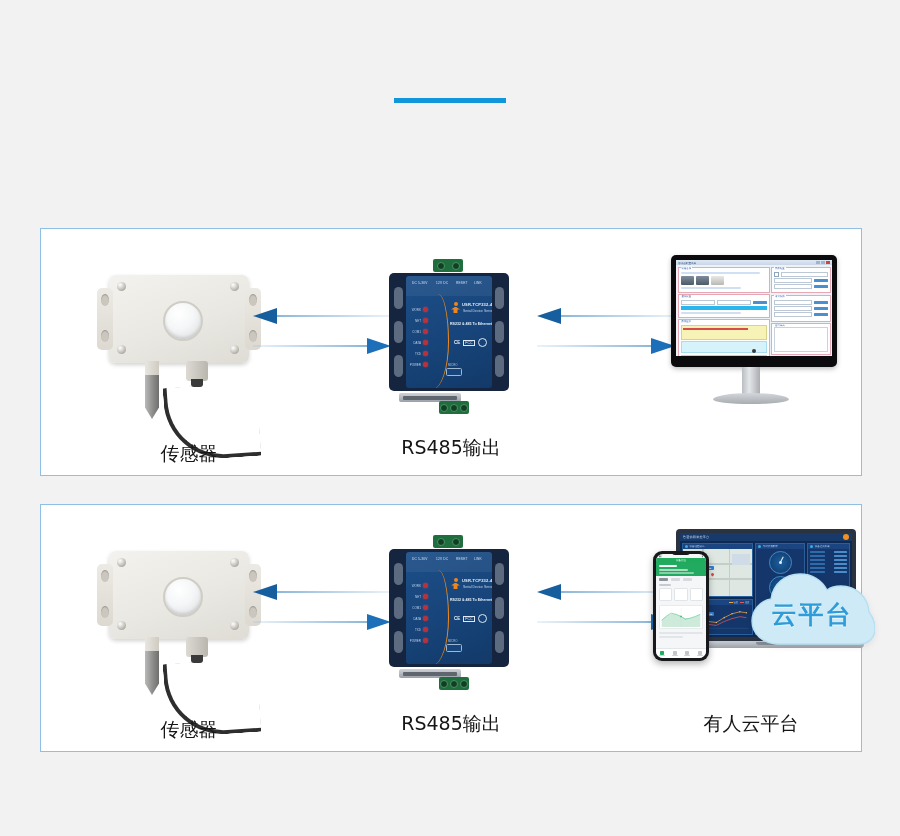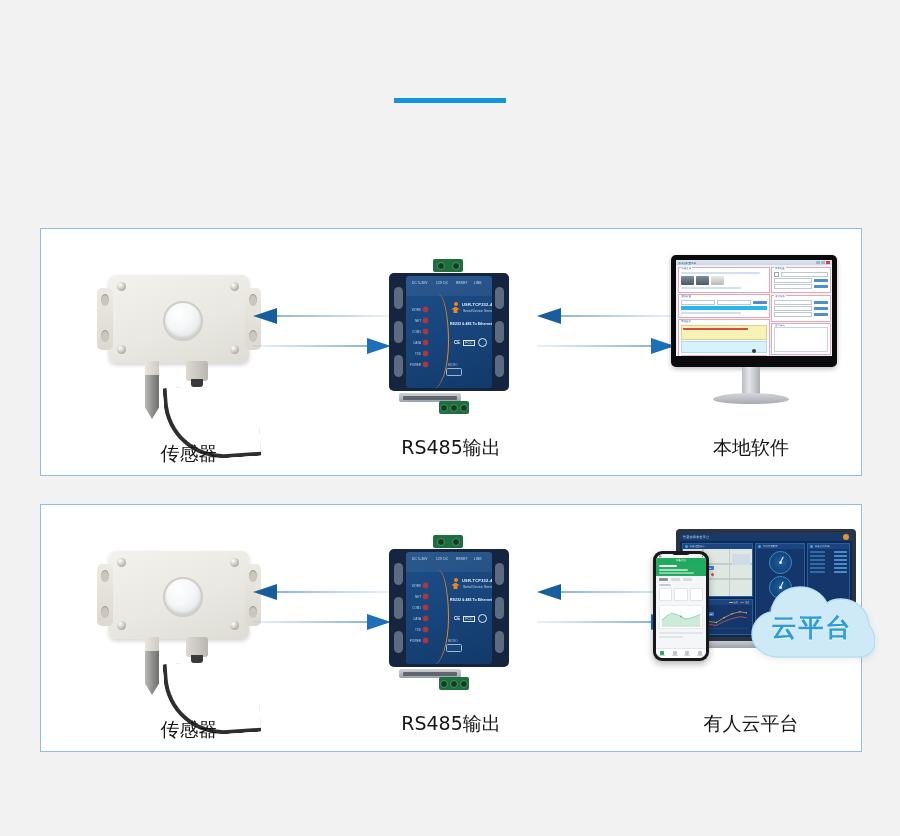--- a/index.html
+++ b/index.html
@@ -298,21 +298,21 @@
   .ph-bt{flex:1;display:flex;flex-direction:column;align-items:center;justify-content:center;gap:.8px;}
   .ph-bt .i{width:4px;height:4px;background:#c3c7cc;border-radius:.8px;}
   .ph-bt.on .i{background:#22ab60;}
   .ph-bt .l{height:1.2px;width:6px;background:#d0d4d8;border-radius:.6px;}
   .ph-rows{padding:1.5px 3px;}
   .ph-rows .r{height:2px;background:#e3e6e9;border-radius:1px;margin-bottom:2px;width:100%;}
   .ph-rows .r.s{width:55%;}
 
   
   .cloud{
-    position:absolute;left:118px;top:60px;width:126px;height:78px;z-index:6;
+    position:absolute;left:118px;top:47px;width:126px;height:78px;z-index:6;
   }
   .cloud svg{display:block;width:100%;height:100%;filter:drop-shadow(0 2px 3px rgba(0,0,0,.08));}
   .cloud-text{
     position:absolute;left:0;top:0;width:100%;height:100%;
     display:flex;align-items:center;justify-content:center;
     font-size:25px;font-weight:bold;color:#2e9cd8;letter-spacing:2px;
     padding-top:10px;box-sizing:border-box;
     font-family:"DejaVu Sans","Liberation Sans",sans-serif;
     text-shadow:0 1px 0 rgba(255,255,255,.6);
   }
@@ -552,21 +552,20 @@
                 <span class="grp-t">运行日志</span>
                 <div class="whitebox"></div>
               </div>
             </div>
           </div>
           <div class="mon-foot-dot"></div>
         </div>
       </div>
       <div class="mon-neck"></div>
       <div class="mon-base"></div>
-      <div class="node-label">本地软件</div>
     </div>
 
   </div>
 </div>
 
 <div class="panel" id="panel-2">
   <div class="row">
 
     <div class="node sensor">
       <div class="sensor-body">

